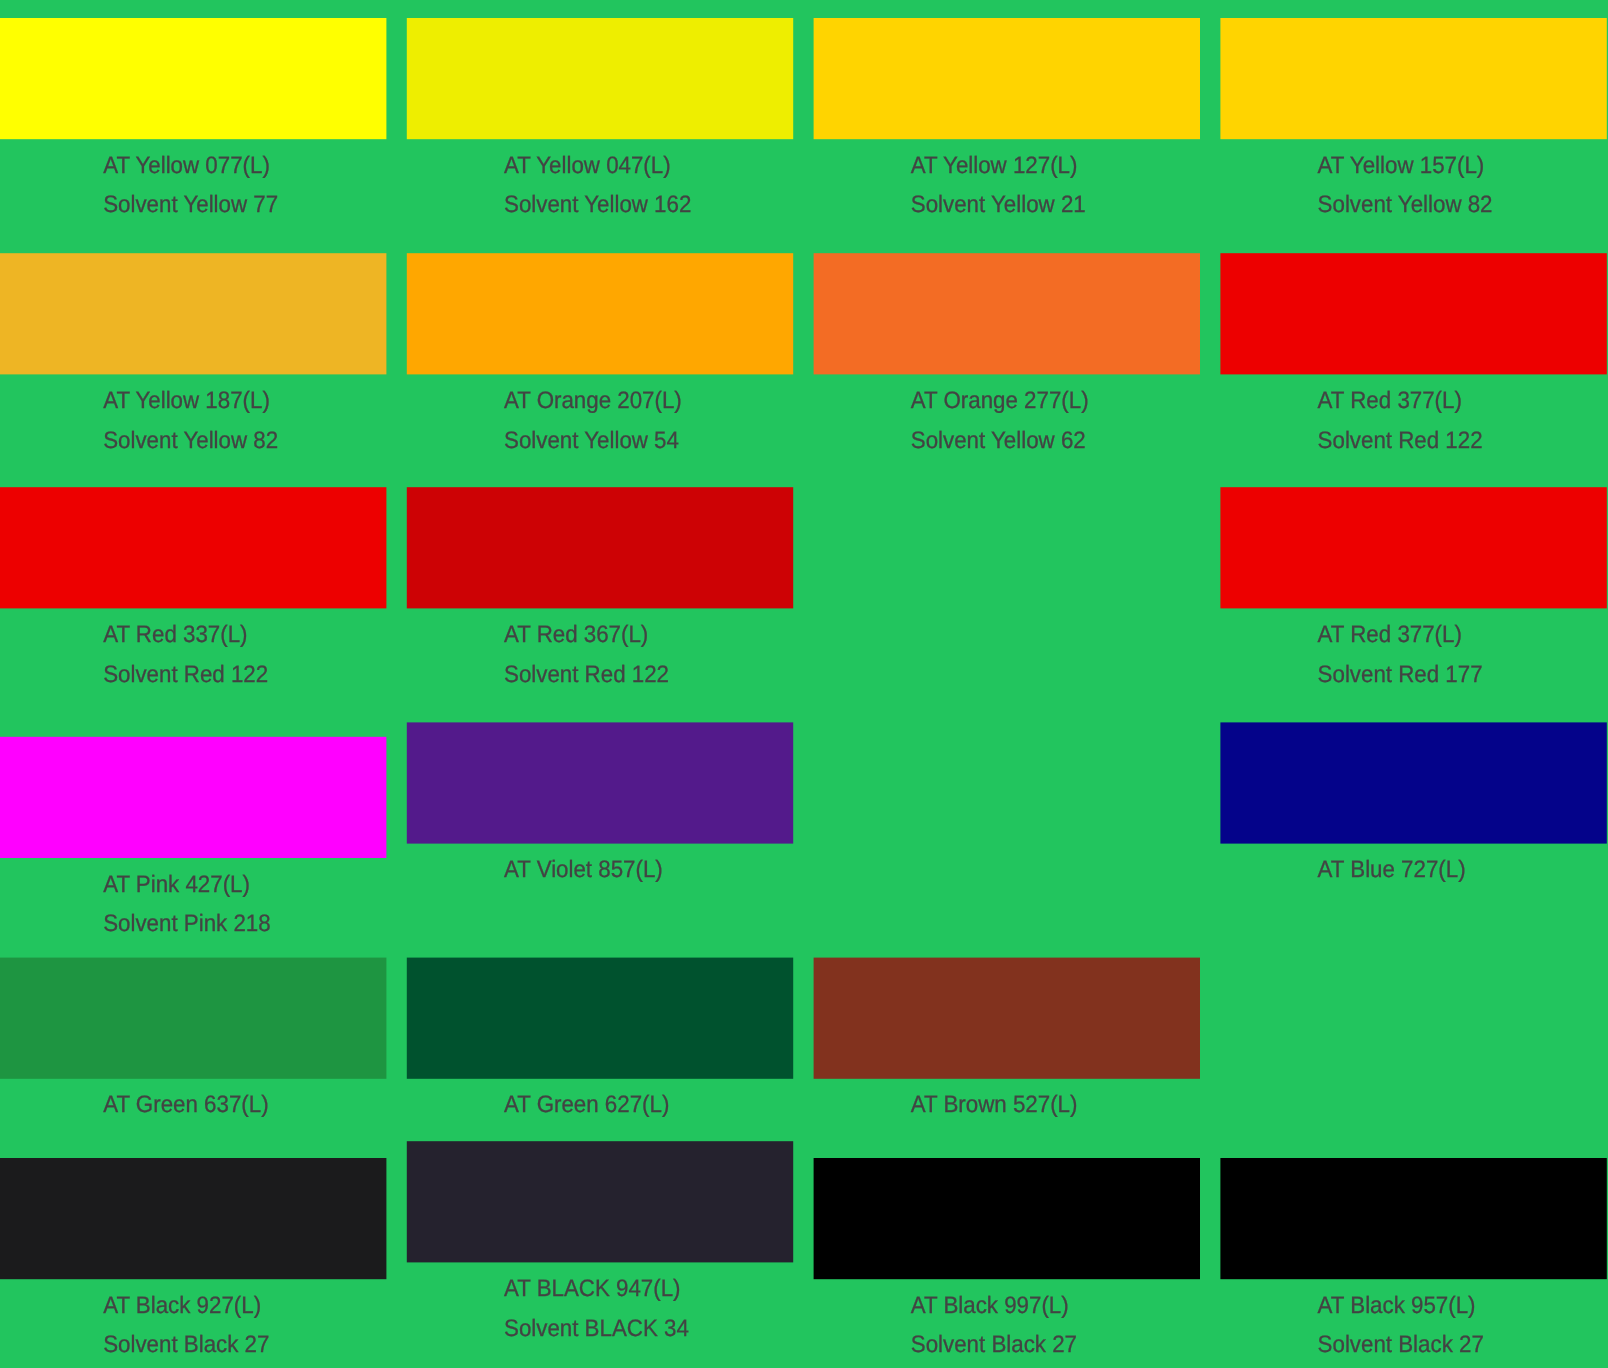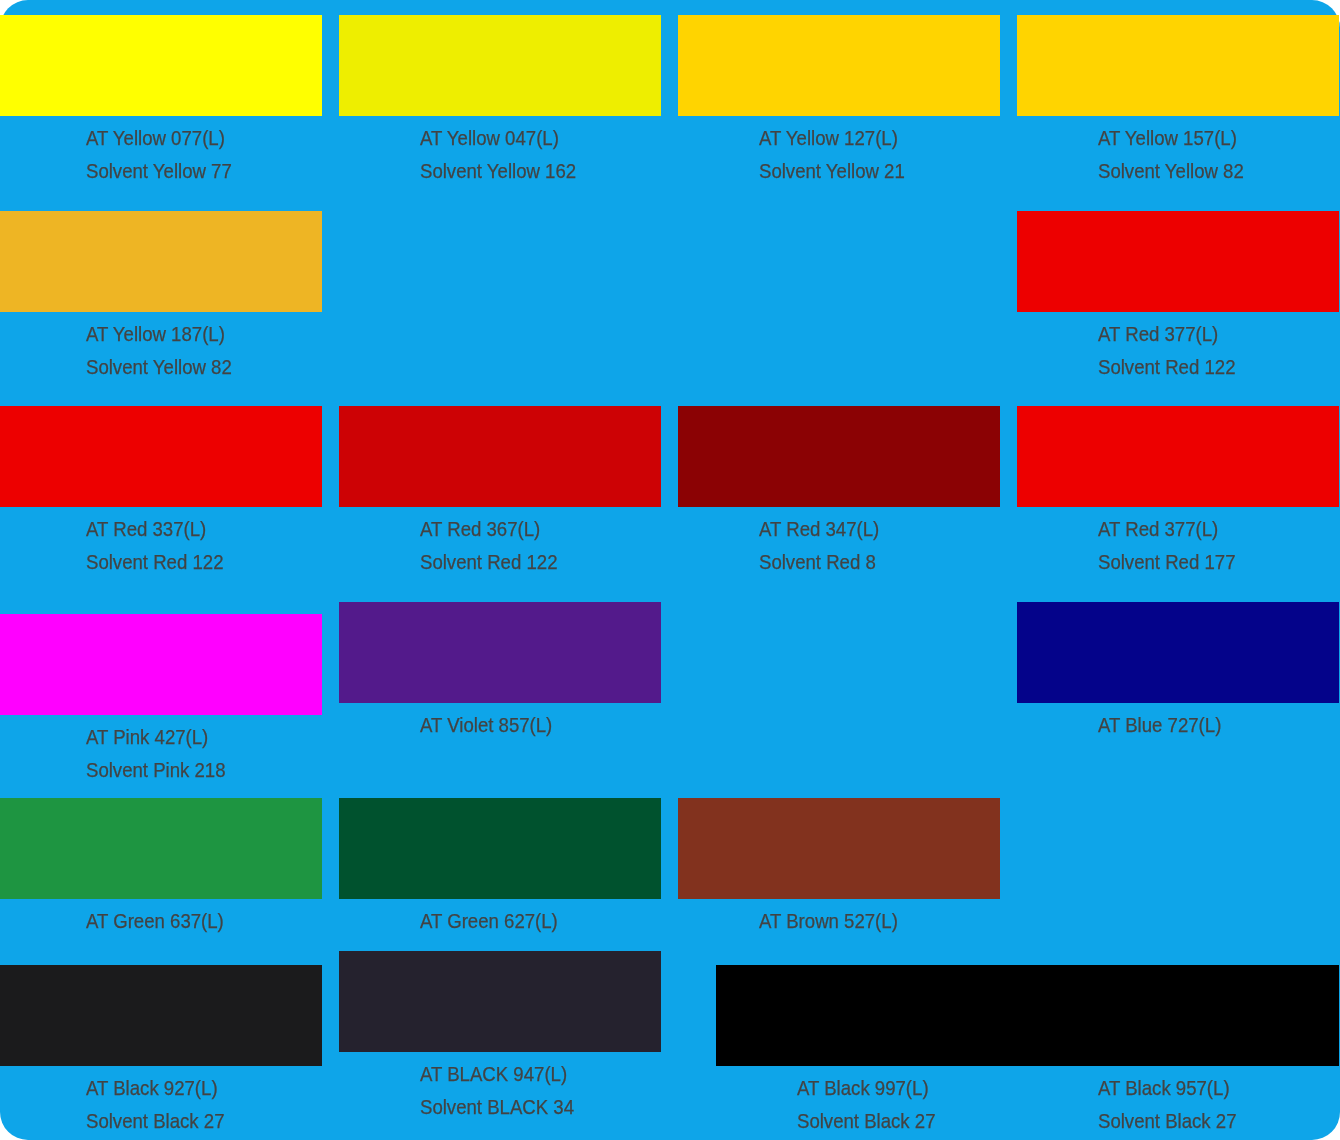--- a/index.html
+++ b/index.html
@@ -53,21 +53,21 @@
     
     -webkit-text-stroke: 0.25px #434343;
   }
   .swatch-name  { top: 13px; }
   .swatch-index { top: 46px; }
   .swatch-index:empty { display: none; }
 </style>
 </head>
 <body>
 
-<div id="swatch-grid" style="background: #0ea5e9; border-radius: 28px;">
+<div id="swatch-grid" style="background: #22c55e;">
   <div class="swatch-cell" style="left: 0px; top: 15px; width: 322px;">
     <div class="swatch-chip" style="background: rgb(255, 255, 0); width: 322px; height: 101px;"></div>
     <div class="swatch-labels">
       <div class="swatch-name" style="left: 86px; color: rgb(67, 67, 67);">AT Yellow 077(L)</div>
       <div class="swatch-index" style="left: 86px; color: rgb(67, 67, 67);">Solvent Yellow 77</div>
     </div>
   </div>
   <div class="swatch-cell" style="left: 339px; top: 15px; width: 322px;">
     <div class="swatch-chip" style="background: rgb(238, 238, 0); width: 322px; height: 101px;"></div>
     <div class="swatch-labels">
@@ -89,20 +89,34 @@
       <div class="swatch-index" style="left: 81px; color: rgb(67, 67, 67);">Solvent Yellow 82</div>
     </div>
   </div>
   <div class="swatch-cell" style="left: 0px; top: 211px; width: 322px;">
     <div class="swatch-chip" style="background: rgb(238, 181, 36); width: 322px; height: 101px;"></div>
     <div class="swatch-labels">
       <div class="swatch-name" style="left: 86px; color: rgb(67, 67, 67);">AT Yellow 187(L)</div>
       <div class="swatch-index" style="left: 86px; color: rgb(67, 67, 67);">Solvent Yellow 82</div>
     </div>
   </div>
+  <div class="swatch-cell" style="left: 339px; top: 211px; width: 322px;">
+    <div class="swatch-chip" style="background: rgb(255, 167, 0); width: 322px; height: 101px;"></div>
+    <div class="swatch-labels">
+      <div class="swatch-name" style="left: 81px; color: rgb(67, 67, 67);">AT Orange 207(L)</div>
+      <div class="swatch-index" style="left: 81px; color: rgb(67, 67, 67);">Solvent Yellow 54</div>
+    </div>
+  </div>
+  <div class="swatch-cell" style="left: 678px; top: 211px; width: 322px;">
+    <div class="swatch-chip" style="background: rgb(243, 108, 36); width: 322px; height: 101px;"></div>
+    <div class="swatch-labels">
+      <div class="swatch-name" style="left: 81px; color: rgb(67, 67, 67);">AT Orange 277(L)</div>
+      <div class="swatch-index" style="left: 81px; color: rgb(67, 67, 67);">Solvent Yellow 62</div>
+    </div>
+  </div>
   <div class="swatch-cell" style="left: 1017px; top: 211px; width: 322px;">
     <div class="swatch-chip" style="background: rgb(237, 0, 0); width: 322px; height: 101px;"></div>
     <div class="swatch-labels">
       <div class="swatch-name" style="left: 81px; color: rgb(67, 67, 67);">AT Red 377(L)</div>
       <div class="swatch-index" style="left: 81px; color: rgb(67, 67, 67);">Solvent Red 122</div>
     </div>
   </div>
   <div class="swatch-cell" style="left: 0px; top: 406px; width: 336px;">
     <div class="swatch-chip" style="background: rgb(237, 0, 0); width: 322px; height: 101px;"></div>
     <div class="swatch-labels">
@@ -110,27 +124,20 @@
       <div class="swatch-index" style="left: 86px; color: rgb(67, 67, 67);">Solvent Red 122</div>
     </div>
   </div>
   <div class="swatch-cell" style="left: 339px; top: 406px; width: 322px;">
     <div class="swatch-chip" style="background: rgb(205, 2, 5); width: 322px; height: 101px;"></div>
     <div class="swatch-labels">
       <div class="swatch-name" style="left: 81px; color: rgb(67, 67, 67);">AT Red 367(L)</div>
       <div class="swatch-index" style="left: 81px; color: rgb(67, 67, 67);">Solvent Red 122</div>
     </div>
   </div>
-  <div class="swatch-cell" style="left: 678px; top: 406px; width: 322px;">
-    <div class="swatch-chip" style="background: rgb(139, 2, 4); width: 322px; height: 101px;"></div>
-    <div class="swatch-labels">
-      <div class="swatch-name" style="left: 81px; color: rgb(67, 67, 67);">AT Red 347(L)</div>
-      <div class="swatch-index" style="left: 81px; color: rgb(67, 67, 67);">Solvent Red 8</div>
-    </div>
-  </div>
   <div class="swatch-cell" style="left: 1017px; top: 406px; width: 322px;">
     <div class="swatch-chip" style="background: rgb(237, 0, 0); width: 322px; height: 101px;"></div>
     <div class="swatch-labels">
       <div class="swatch-name" style="left: 81px; color: rgb(67, 67, 67);">AT Red 377(L)</div>
       <div class="swatch-index" style="left: 81px; color: rgb(67, 67, 67);">Solvent Red 177</div>
     </div>
   </div>
   <div class="swatch-cell" style="left: 0px; top: 602px; width: 322px; margin-top: 12px;">
     <div class="swatch-chip" style="background: rgb(255, 0, 255); width: 322px; height: 101px;"></div>
     <div class="swatch-labels">
@@ -180,21 +187,21 @@
       <div class="swatch-index" style="left: 86px; color: rgb(67, 67, 67);">Solvent Black 27</div>
     </div>
   </div>
   <div class="swatch-cell" style="left: 339px; top: 951px; width: 322px;">
     <div class="swatch-chip" style="background: rgb(37, 34, 46); width: 322px; height: 101px;"></div>
     <div class="swatch-labels">
       <div class="swatch-name" style="left: 81px; color: rgb(67, 67, 67);">AT BLACK 947(L)</div>
       <div class="swatch-index" style="left: 81px; color: rgb(67, 67, 67);">Solvent BLACK 34</div>
     </div>
   </div>
-  <div class="swatch-cell" style="left: 716px; top: 965px; width: 298px;">
+  <div class="swatch-cell" style="left: 678px; top: 965px; width: 298px;">
     <div class="swatch-chip" style="background: rgb(0, 0, 0); width: 322px; height: 101px;"></div>
     <div class="swatch-labels">
       <div class="swatch-name" style="left: 81px; color: rgb(67, 67, 67);">AT Black 997(L)</div>
       <div class="swatch-index" style="left: 81px; color: rgb(67, 67, 67);">Solvent Black 27</div>
     </div>
   </div>
   <div class="swatch-cell" style="left: 1017px; top: 965px; width: 322px;">
     <div class="swatch-chip" style="background: rgb(0, 0, 0); width: 322px; height: 101px;"></div>
     <div class="swatch-labels">
       <div class="swatch-name" style="left: 81px; color: rgb(67, 67, 67);">AT Black 957(L)</div>

